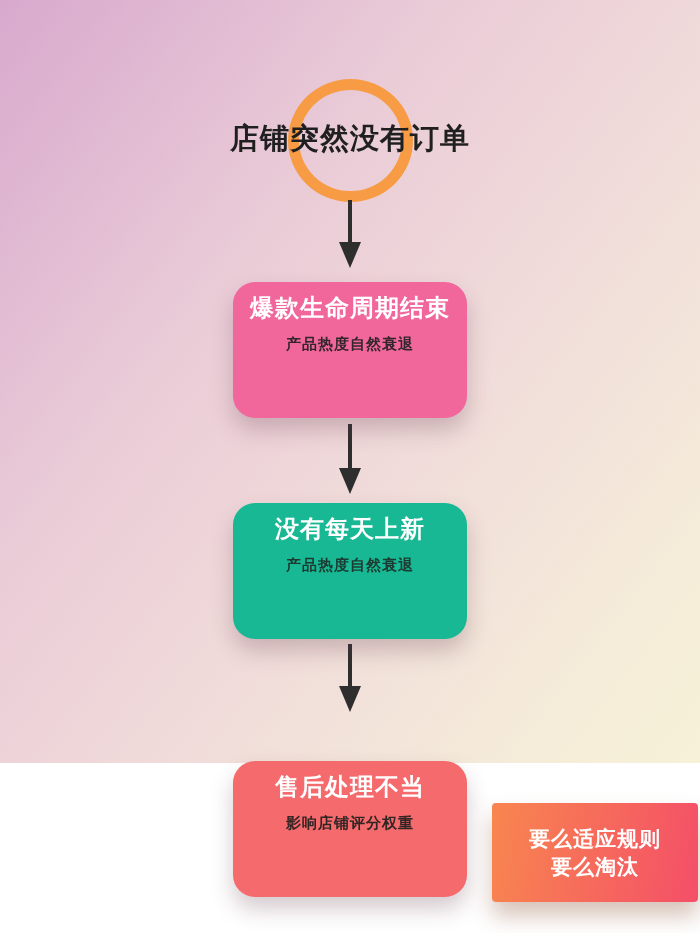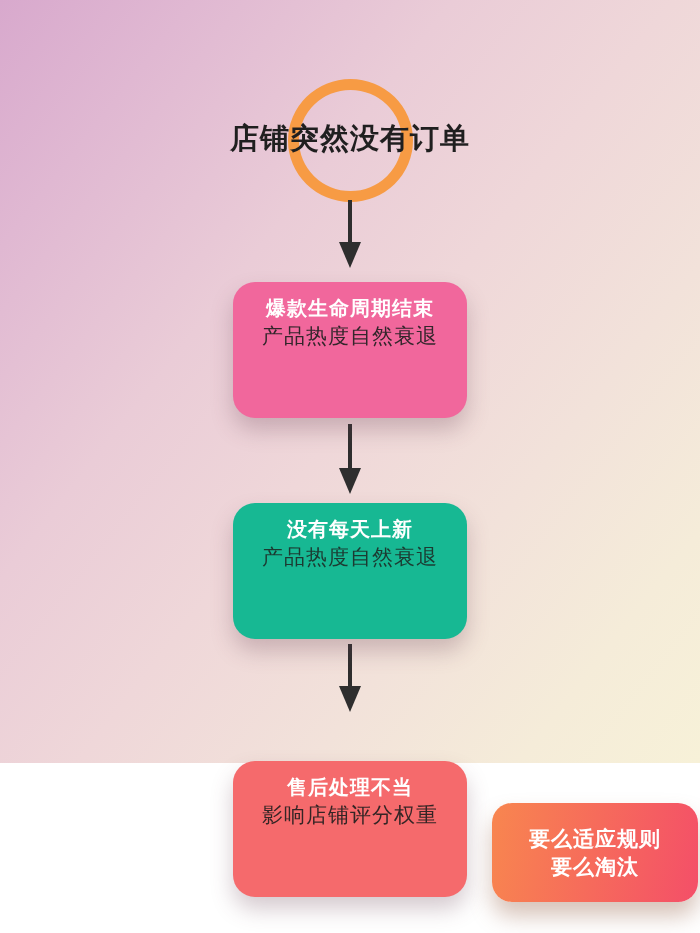--- a/index.html
+++ b/index.html
@@ -56,36 +56,37 @@
     text-align: center;
     padding-top: 10px;
     box-shadow: 0 12px 22px rgba(104, 66, 84, 0.28);
     z-index: 2;
   }
   #step-1 { top: 282px; }
   #step-2 { top: 503px; }
   #step-3 { top: 761px; }
   .box-title {
     color: #ffffff;
-    font-size: 20px;
+    font-size: 24px;
     font-weight: bold;
     line-height: 32px;
     letter-spacing: 1px;
   }
   .box-subtitle {
-    margin-top: 0;
-    font-size: 21px;
+    margin-top: 8px;
+    font-size: 15px;
     line-height: 24px;
     letter-spacing: 1px;
+    font-weight: bold;
   }
   .conclusion {
     position: absolute;
     left: 492px; top: 803px;
     width: 206px; height: 99px;
-    border-radius: 20px;
+    border-radius: 4px;
     display: flex;
     flex-direction: column;
     align-items: center;
     justify-content: center;
     color: #ffffff;
     font-size: 21px;
     font-weight: bold;
     line-height: 28px;
     letter-spacing: 1px;
     box-shadow: 0 14px 22px rgba(150, 96, 70, 0.38);

